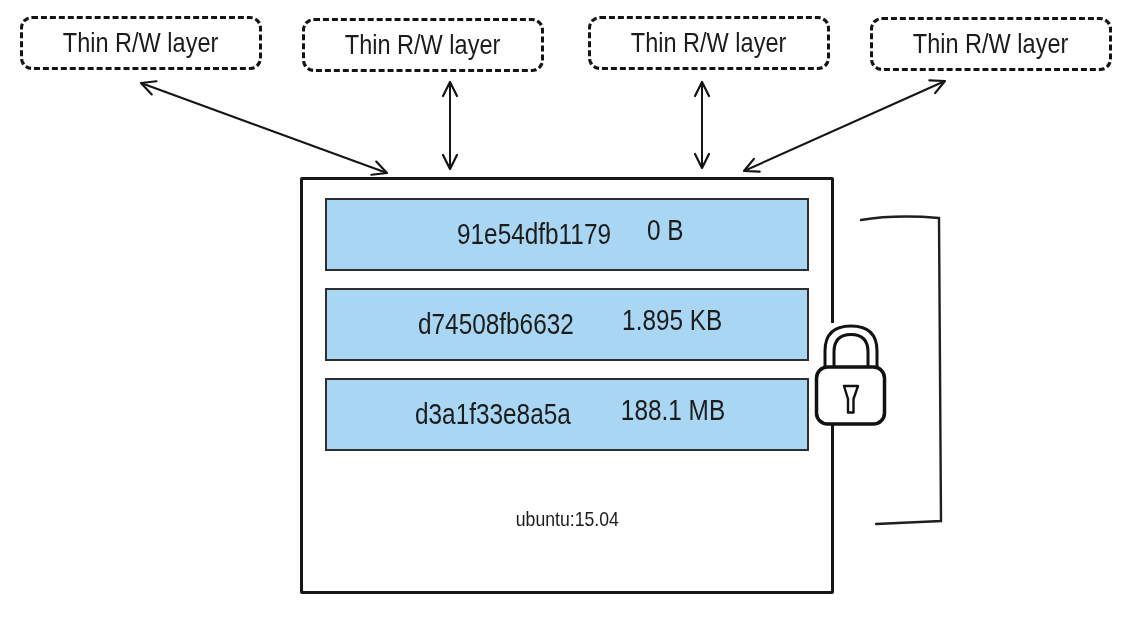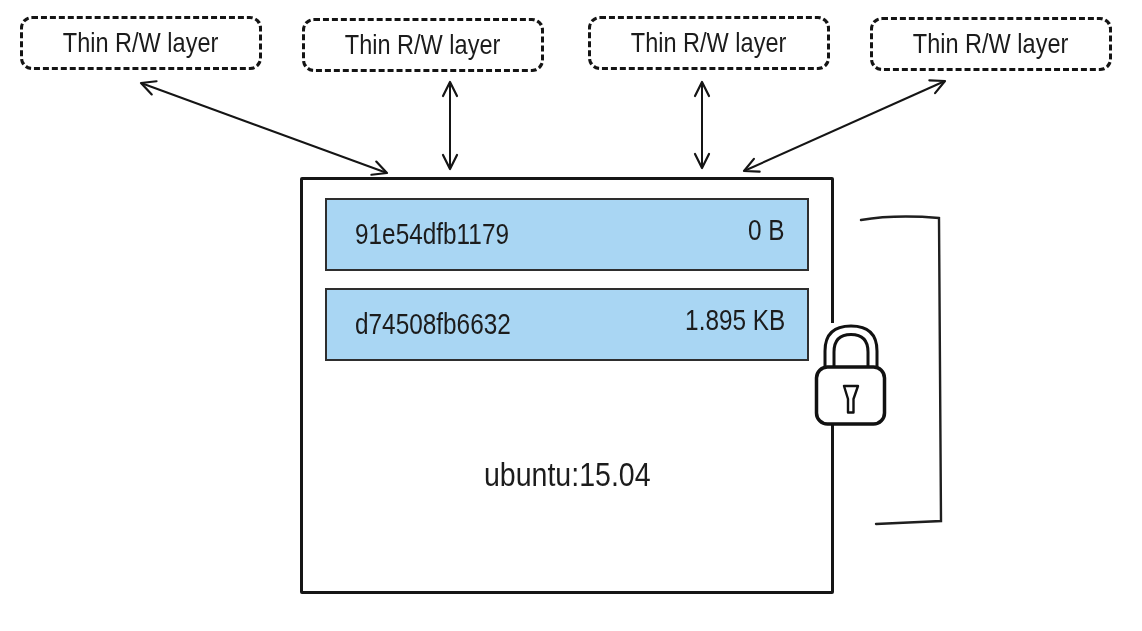--- a/index.html
+++ b/index.html
@@ -47,29 +47,29 @@
   .layers-wrap{
     display:flex;flex-direction:column;
     gap:17px;
     padding:18px 0 0 22px;
   }
   .layer-row{
     width:484px;height:73px;
     box-sizing:border-box;
     background:#a9d6f3;
     border:2px solid #2e2e2e;
-    display:flex;align-items:center;justify-content:space-between;
+    display:flex;align-items:center;justify-content:center;
     padding:0 22px 0 28px;
   }
   .layer-id{font-size:29px;}
   .layer-size{font-size:29px;position:relative;top:-4px;}
   .image-tag{
     flex:1;
     display:flex;align-items:center;justify-content:center;
-    font-size:34px;
+    font-size:21px;
     padding-bottom:4px;
   }
 
   
   #overlay{
     position:absolute;left:0;top:0;
     width:1142px;height:631px;
     pointer-events:none;
   }
 </style>
@@ -98,20 +98,24 @@
         <span class="layer-id cond o-left">91e54dfb1179</span>
         <span class="layer-size cond o-right">0 B</span>
       </div>
 
       <div class="layer-row">
         <span class="layer-id cond o-left">d74508fb6632</span>
         <span class="layer-size cond o-right">1.895 KB</span>
       </div>
 
 
+      <div class="layer-row">
+        <span class="layer-id cond o-left">d3a1f33e8a5a</span>
+        <span class="layer-size cond o-right">188.1 MB</span>
+      </div>
 
     </div>
     <div class="image-tag">
       <span class="cond o-center">ubuntu:15.04</span>
     </div>
   </div>
 
   <svg id="overlay" viewBox="0 0 1142 631">
     <defs>
       <marker id="ah" viewBox="0 0 20 20" refX="17" refY="10" markerWidth="20" markerHeight="20" markerUnits="userSpaceOnUse" orient="auto-start-reverse">

